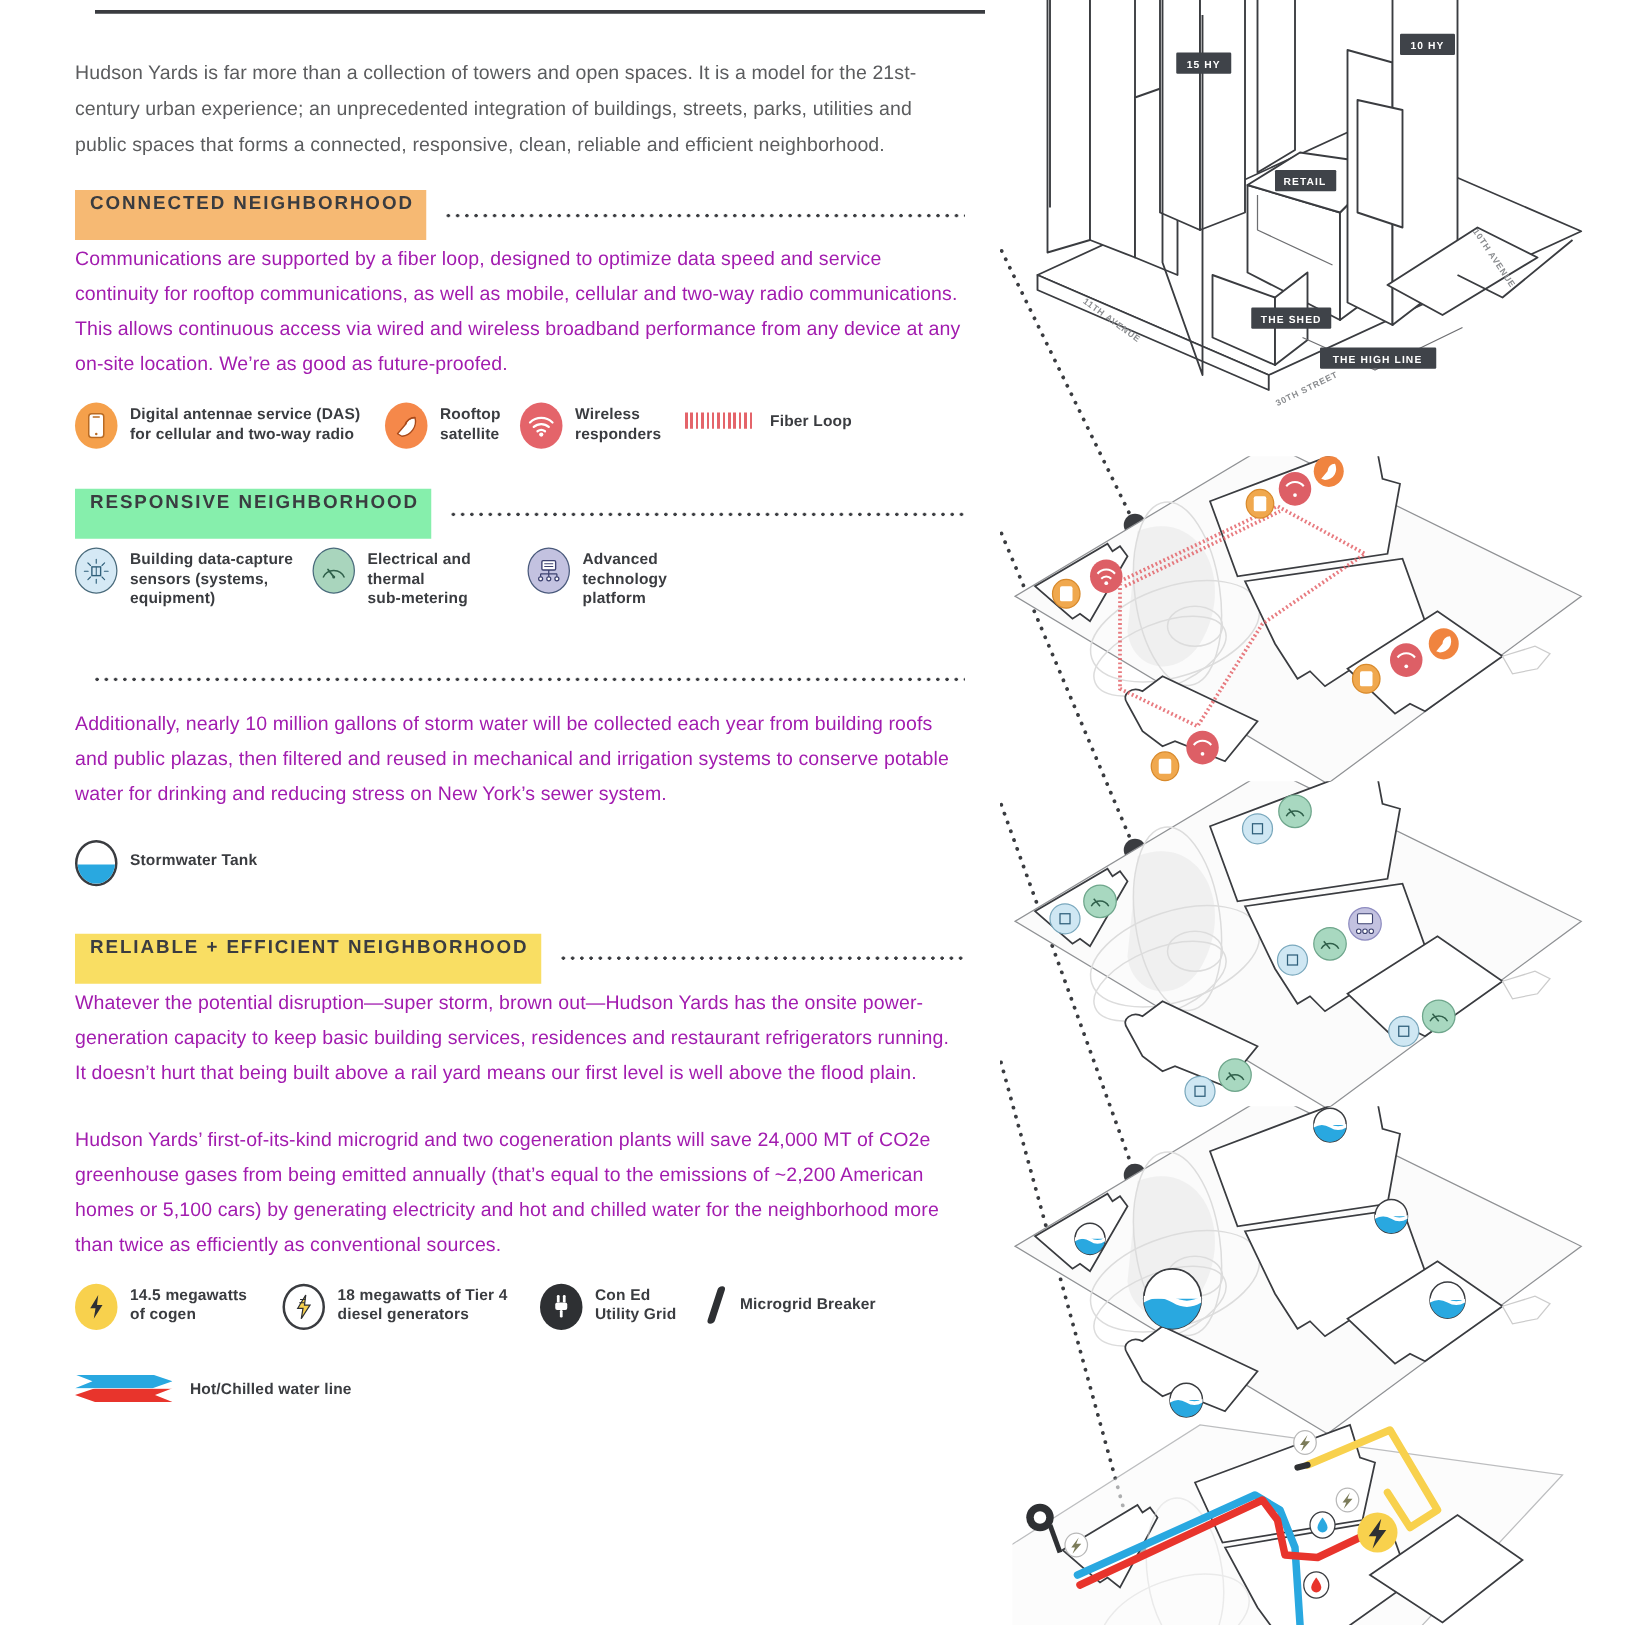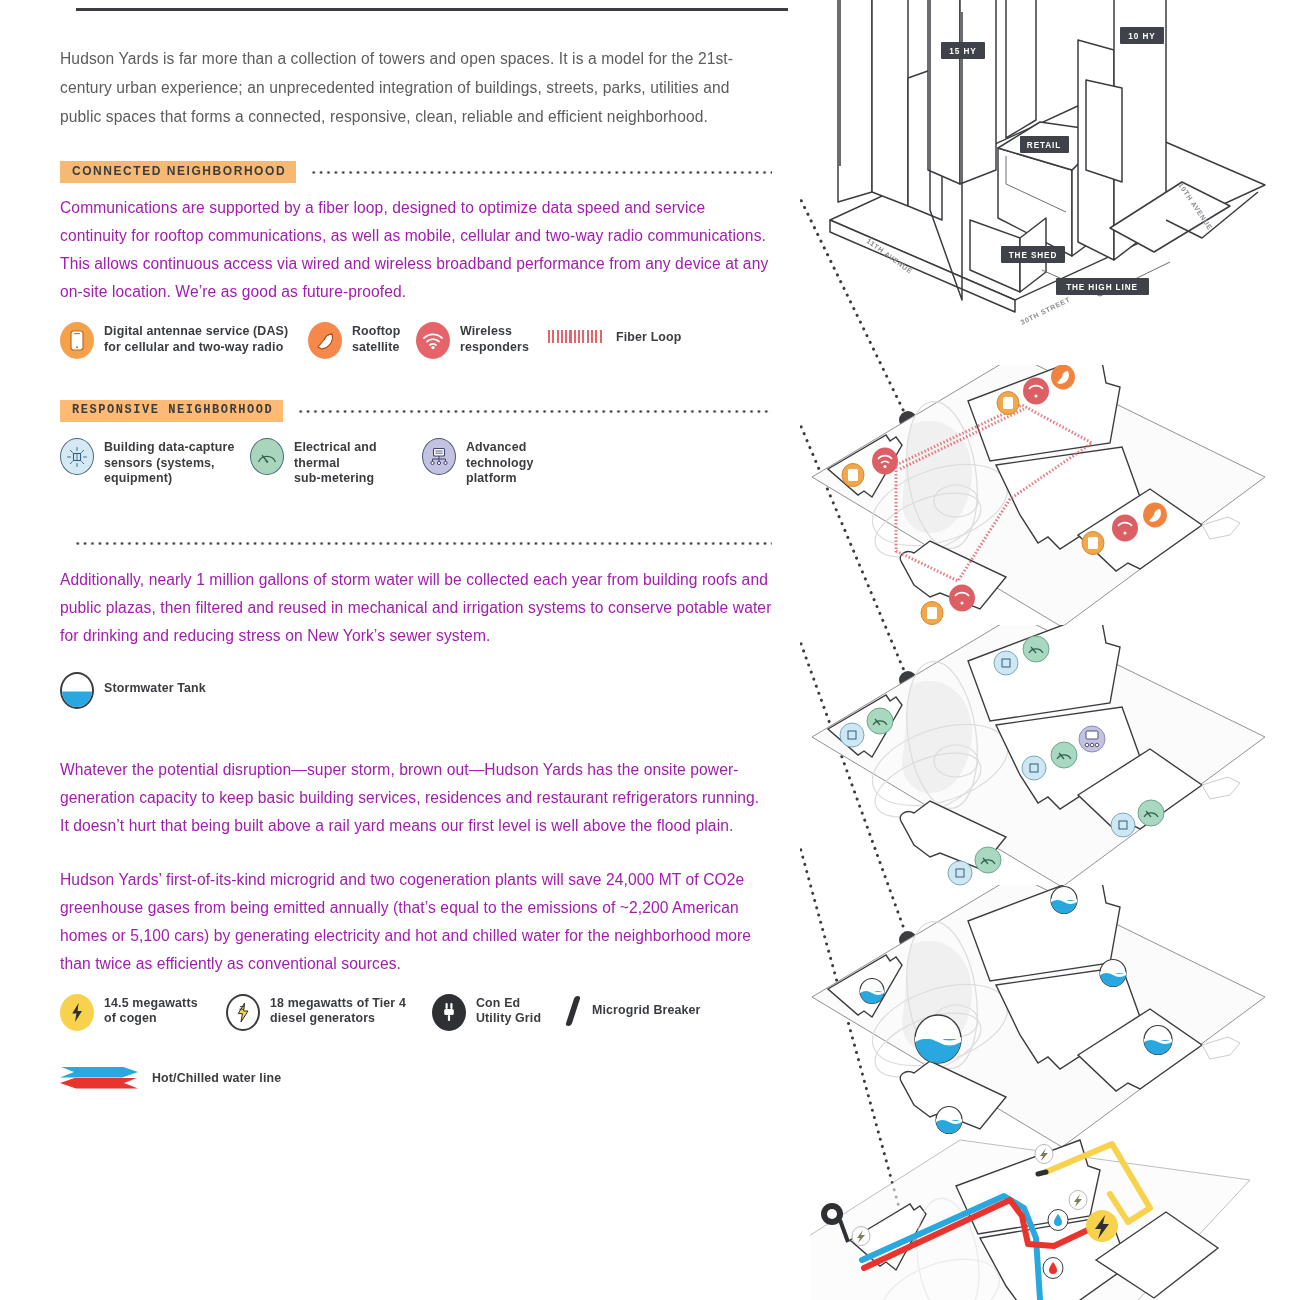--- a/index.html
+++ b/index.html
@@ -13,24 +13,24 @@
 
   .toprule { position:absolute; left:76px; top:8px; width:712px; height:3px;
              background:#3a3c40; }
 
   .intro { font-size: 15.6px; line-height: 29px; color:#5b5c5e; margin-top: 44px;
            letter-spacing:.1px; }
 
   .section { margin-top: 30px; }
 
   .sec-head { display:flex; align-items:center; height:22px; }
-  .sec-tag { display:inline-block; font-size:12px; font-weight:700; letter-spacing:1.55px;
-             color:#3a3c40; padding:4px 10px 5px 12px; white-space:nowrap; line-height:13px; }
+  .sec-tag { display:inline-block; font-size:15px; font-weight:700; letter-spacing:1.55px;
+             color:#3a3c40; padding:4px 10px 23px 12px; white-space:nowrap; line-height:13px; }
   .tag-orange { background:#f6b973; }
-  .tag-blue   { background:#fdba74;font-family:Liberation Mono, monospace; }
+  .tag-blue   { background:#86efac; }
   .tag-green  { background:#c4d86d; }
   .tag-yellow { background:#f9de63; }
 
   .dots { flex:1; height:3px; margin-left:14px; margin-right:0;
           background-image: radial-gradient(circle, #3a3c40 1.4px, transparent 1.5px);
           background-size: 7.4px 7.4px; background-repeat: repeat-x;
           background-position: 0 center; }
 
   .body-txt { font-size:15.6px; line-height:28px; color:#a21caf; margin-top:11px; letter-spacing:.1px; }
   .body-txt.second { margin-top:26px; }
@@ -233,36 +233,40 @@
 technology
 platform</div>
         </div>
       </div>
     </div>
 
     <div class="section" style="margin-top:46px">
       <div class="sec-head">
         <span class="dots"></span>
       </div>
-      <p class="body-txt">Additionally, nearly 1 million gallons of storm water will be collected each year from building roofs and public plazas, then filtered and reused in mechanical and irrigation systems to conserve potable water for drinking and reducing stress on New York’s sewer system.</p>
+      <p class="body-txt">Additionally, nearly 10 million gallons of storm water will be collected each year from building roofs and public plazas, then filtered and reused in mechanical and irrigation systems to conserve potable water for drinking and reducing stress on New York’s sewer system.</p>
 
       <div class="legend-row" style="margin-top:22px">
         <div class="leg">
           <div class="leg-ico">
             <div class="oval ic-storm">
               <div class="water"></div>
                 <div class="wave"></div>
             </div>
           </div>
           <div class="leg-txt" style="padding-top:9px">Stormwater Tank</div>
         </div>
       </div>
     </div>
 
     <div class="section" style="margin-top:50px">
+      <div class="sec-head">
+        <span class="sec-tag tag-yellow">RELIABLE + EFFICIENT NEIGHBORHOOD</span>
+        <span class="dots"></span>
+      </div>
       <p class="body-txt">Whatever the potential disruption—super storm, brown out—Hudson Yards has the onsite power-generation capacity to keep basic building services, residences and restaurant refrigerators running. It doesn’t hurt that being built above a rail yard means our first level is well above the flood plain.</p>
       <p class="body-txt second">Hudson Yards’ first-of-its-kind microgrid and two cogeneration plants will save 24,000 MT of CO2e greenhouse gases from being emitted annually (that’s equal to the emissions of ~2,200 American homes or 5,100 cars) by generating electricity and hot and chilled water for the neighborhood more than twice as efficiently as conventional sources.</p>
 
       <div class="legend-row" style="">
         <div class="leg" style="width:166px">
           <div class="leg-ico">
             <div class="oval ic-cogen">
               <svg width="14" height="21" viewBox="0 0 14 21">
                   <path d="M8.6 1 L2.2 11.6 H6.4 L5 20 L12 9 H7.6 Z" fill="#2e3033"></path>
                 </svg>

